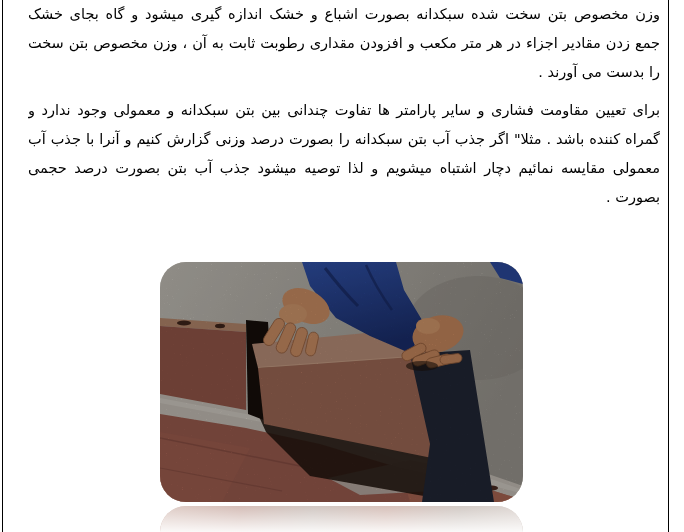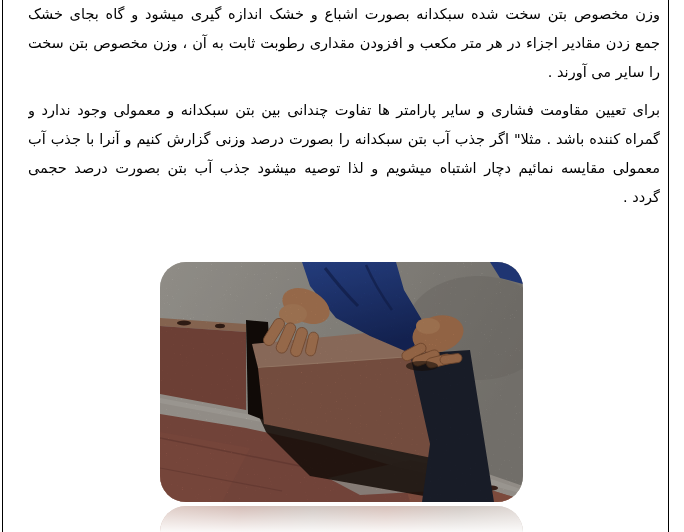--- a/index.html
+++ b/index.html
@@ -49,27 +49,27 @@
 <body>
 
 <div>
   <div class="page-border left"></div>
   <div class="page-border right"></div>
 
   <div class="text-block" dir="rtl">
     <p class="para first">
       <span class="line">وزن مخصوص بتن سخت شده سبکدانه بصورت اشباع و خشک اندازه گیری میشود و گاه بجای خشک کردن از</span>
       <span class="line">جمع زدن مقادیر اجزاء در هر متر مکعب و افزودن مقداری رطوبت ثابت به آن ، وزن مخصوص بتن سخت شده</span>
-      <span class="line last">را سایر می آورند .</span>
+      <span class="line last">را بدست می آورند .</span>
     </p>
     <p class="para second">
       <span class="line">برای تعیین مقاومت فشاری و سایر پارامتر ها تفاوت چندانی بین بتن سبکدانه و معمولی وجود ندارد و شباهت</span>
       <span class="line">گمراه کننده باشد . مثلا" اگر جذب آب بتن سبکدانه را بصورت درصد وزنی گزارش کنیم و آنرا با جذب آب بتن</span>
       <span class="line">معمولی مقایسه نمائیم دچار اشتباه میشویم و لذا توصیه میشود جذب آب بتن بصورت درصد حجمی گزارش</span>
-      <span class="line last">گردد .</span>
+      <span class="line last">بصورت .</span>
     </p>
   </div>
 
   <figure class="photo" title="Photo of a mason in a blue sleeve placing a lightweight concrete block onto a mortar bed of a block wall, rounded corners with reflection below">
     <svg viewBox="0 0 363 240" xmlns="http://www.w3.org/2000/svg">
       <defs>
         <linearGradient id="bgG" x1="0" y1="0" x2="1" y2="0.4">
           <stop offset="0" stop-color="#c7c3bb"></stop>
           <stop offset="0.5" stop-color="#b2aea6"></stop>
           <stop offset="1" stop-color="#9d9992"></stop>

